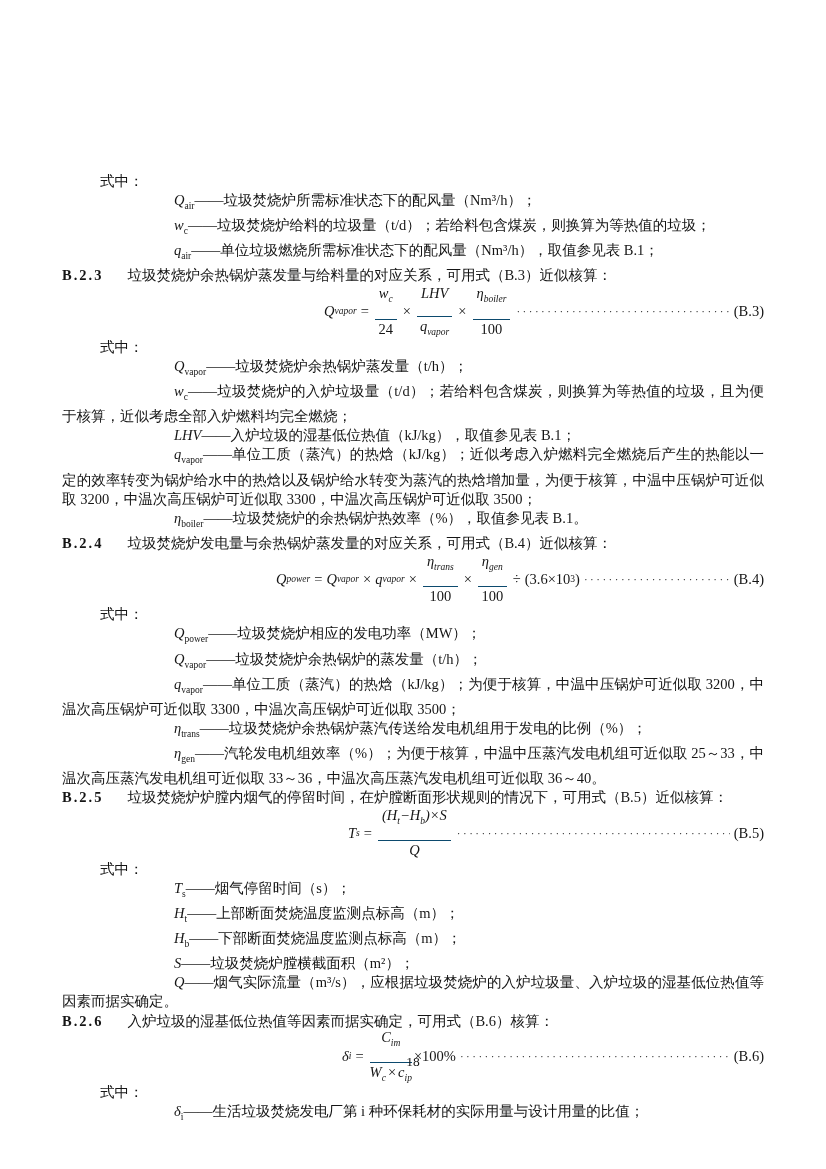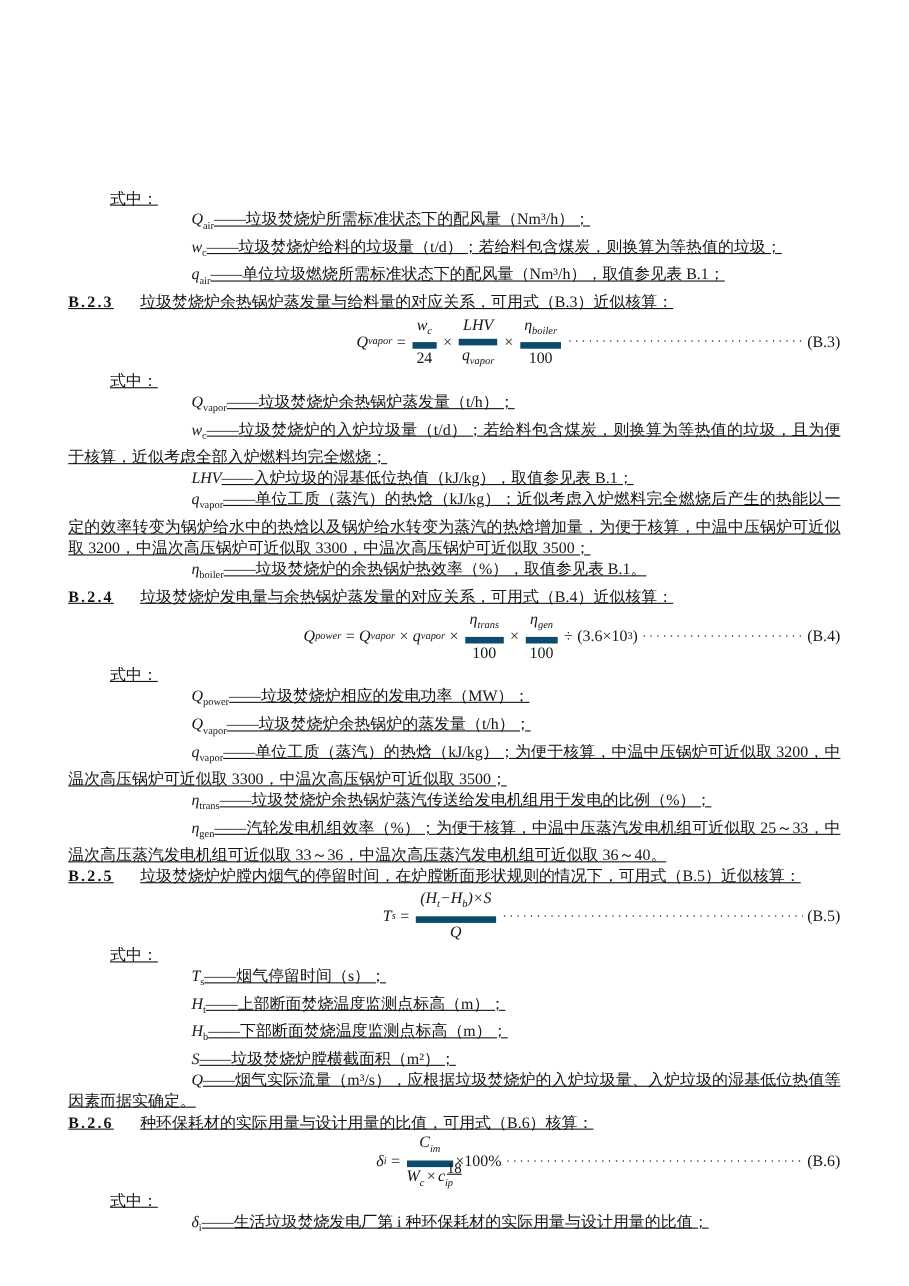--- a/index.html
+++ b/index.html
@@ -1,39 +1,39 @@
 <!DOCTYPE html>
 <html><head>
 <meta charset="utf-8">
 <style>
   html,body{margin:0;padding:0;background:#ffffff;}
   body{width:826px;height:1169px;overflow:hidden;
        font-family:"Liberation Serif","DejaVu Serif",serif;color:#151515;}
   .page{box-sizing:border-box;width:826px;height:1169px;
         padding:172px 62px 0 62px;position:relative;
         font-size:14.5px;line-height:19.2px;}
-  p{margin:0;text-align:justify;text-decoration:underline;}
+  p{margin:0;text-align:justify;}
   .shizhong{text-indent:38px;}
   .def{text-indent:56px;}
   .sym{display:inline-block;min-width:57px;font-style:italic;}
   .sym .sub{font-style:normal;}
   sub,sup,.sub{font-size:9.5px;}
   .dash{font-style:normal;letter-spacing:0;}
   .heading .secnum{font-weight:bold;letter-spacing:2px;margin-right:24px;}
   
   .formula-row{display:flex;align-items:center;height:44px;margin:4px 0;}
   .f-spacer{flex-shrink:0;}
   .sp23{width:262px}.sp24{width:214px}.sp25{width:286px}.sp26{width:280px}
   .f-expr{display:inline-flex;align-items:center;white-space:nowrap;flex-shrink:0;}
   .var{font-style:italic;}
   .op{margin:0 4px;font-style:normal;}
   .op-sm{margin:0 2px;font-style:normal;}
   .frac{display:inline-flex;flex-direction:column;align-items:stretch;
         text-align:center;line-height:1.22;margin:0 2px;}
-  .frac .num{border-bottom:6px solid #0c4a6e;padding:0 4px 3px;}
+  .frac .num{border-bottom:1px solid #0c4a6e;padding:0 4px 13px;}
   .frac .den{padding-top:1px;}
   .f-dots{flex:1;overflow:hidden;white-space:nowrap;letter-spacing:2.5px;
           font-size:11px;color:#222;margin:0 4px;}
   .f-label{flex-shrink:0;font-style:normal;}
   .pagenum{position:absolute;top:1052px;left:0;width:826px;
            text-align:center;font-size:13.5px;text-indent:0;}
 </style>
 </head>
 <body>
 
@@ -178,21 +178,21 @@
     <span class="sym"><span>H</span><sub class="sub">b</sub></span><span class="dash">——</span><span>下部断面焚烧温度监测点标高（m）；</span>
   </p>
   <p class="def">
     <span class="sym"><span>S</span></span><span class="dash">——</span><span>垃圾焚烧炉膛横截面积（m²）；</span>
   </p>
   <p class="def">
     <span class="sym"><span>Q</span></span><span class="dash">——</span><span>烟气实际流量（m³/s），应根据垃圾焚烧炉的入炉垃圾量、入炉垃圾的湿基低位热值等因素而据实确定。</span>
   </p>
 
   <p class="heading">
-    <span class="secnum">B.2.6</span><span>种环保耗材的实际用量与设计用量的比值，可用式（B.6）核算：</span>
+    <span class="secnum">B.2.6</span><span>入炉垃圾的湿基低位热值等因素而据实确定，可用式（B.6）核算：</span>
   </p>
 
   <div class="formula-row">
     <span class="f-spacer sp26"></span>
     <span class="f-expr">
       <span class="var">δ</span>
         <sub class="var">i</sub>
       <span class="op">=</span>
       <span class="frac">
         <span class="num"><span class="var">C</span><sub class="var">im</sub></span>

